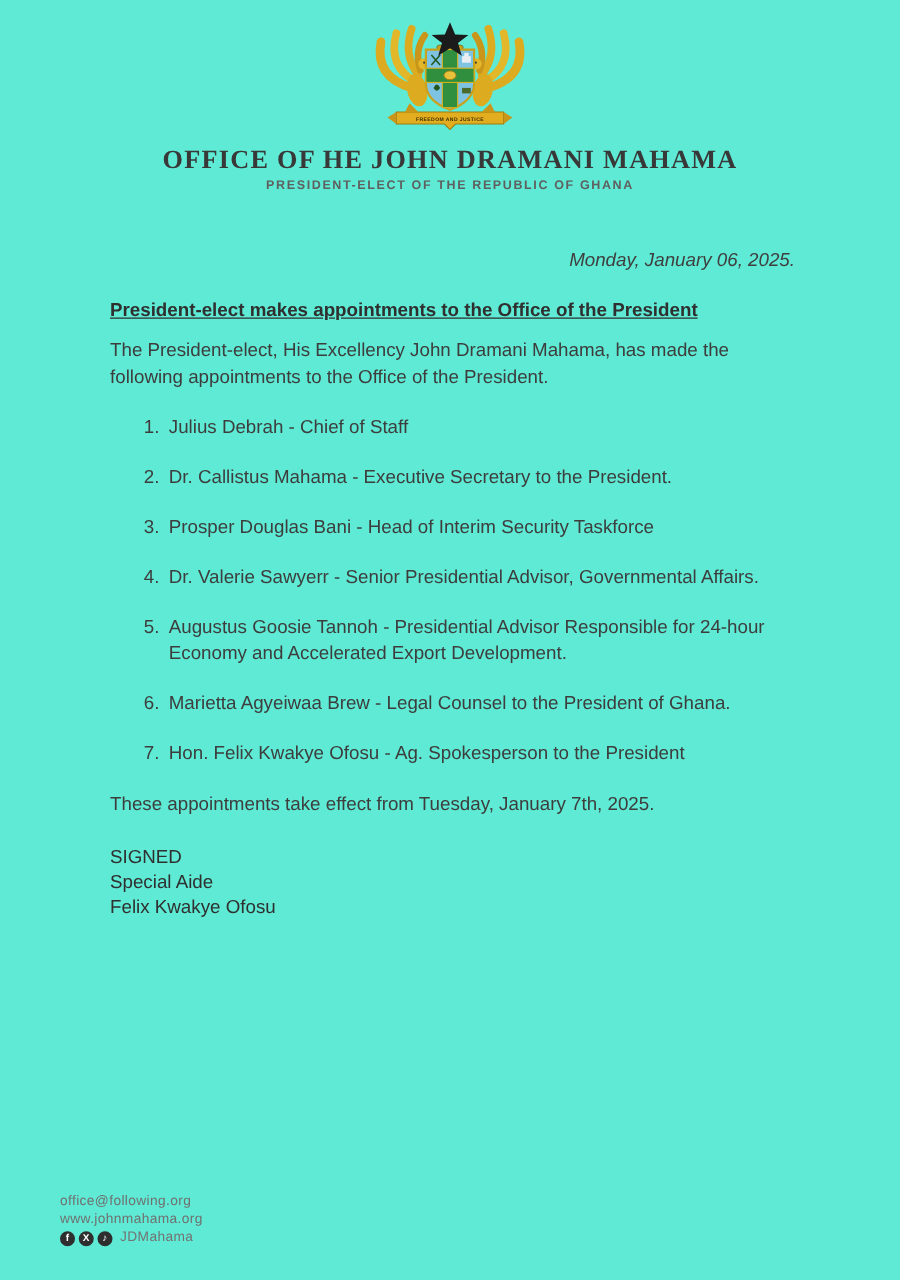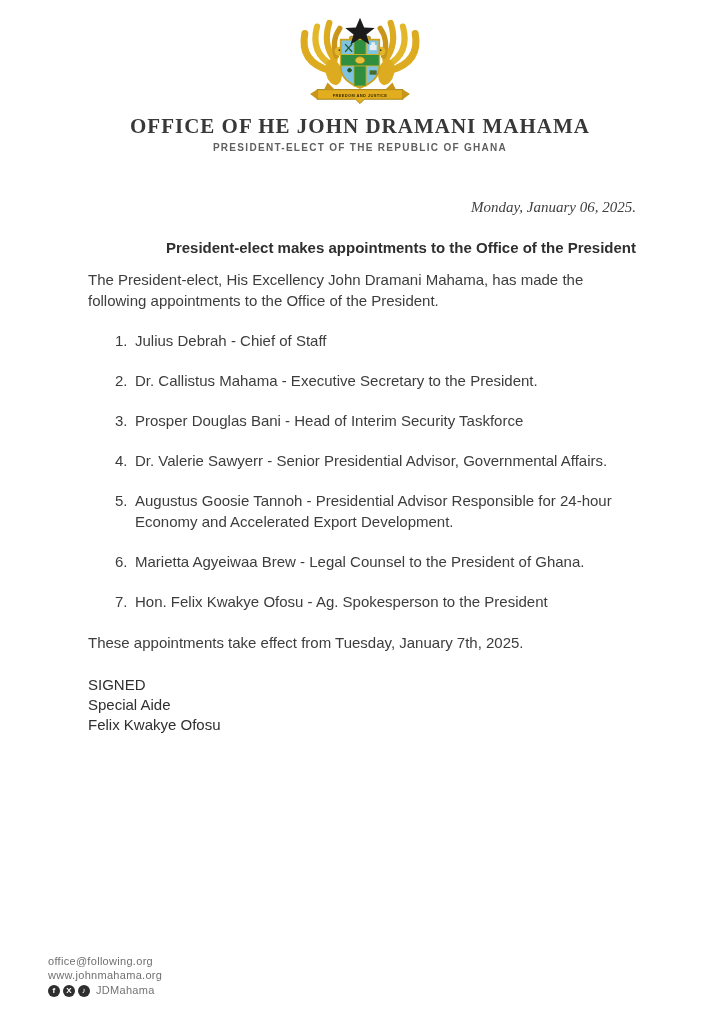--- a/index.html
+++ b/index.html
@@ -1,21 +1,21 @@
 <!DOCTYPE html>
 <html><head>
 <meta charset="utf-8">
 <style>
   * { margin:0; padding:0; box-sizing:border-box; }
   html,body { background:#e9e9e9; }
   .page {
     position:relative;
     width:720px; height:1024px;
     margin:0 auto;
-    background:#ffffff;
+    background:#5eead4;
     font-family:"Liberation Sans", sans-serif;
     color:#3d3d3d;
     overflow:hidden;
   }
   
   .header { padding-top:16px; text-align:center; }
   .emblem { display:inline-block; }
   .doc-title {
     margin-top:2px;
     font-family:"Liberation Serif", serif;
@@ -26,33 +26,33 @@
     margin-top:3px;
     font-size:10px; font-weight:bold;
     letter-spacing:1.3px; color:#5f5f5f;
   }
   
   .date-row {
     margin-top:46px;
     padding-right:84px;
     text-align:right;
     font-style:italic;
-    font-size:15px; color:#3f3f3f;font-family:Liberation Serif, serif;
+    font-size:15px; color:#3f3f3f;
   }
   
   .content { margin:0 84px 0 88px; font-size:15px; }
   .release-label {
     margin-top:69px;
     font-weight:bold; text-decoration:underline;
     font-size:15px; color:#2f2f2f;
   }
   .headline {
     margin-top:23px;
-    text-align:right;
-    font-weight:bold; 
+    text-align:left;
+    font-weight:bold; text-decoration:underline;
     font-size:15px; color:#2f2f2f;
   }
   .intro { margin-top:13px; line-height:1.4; }
   .appointments { margin-top:19px; }
   .appt {
     display:flex;
     margin:0 0 19px 27px;
     line-height:1.4;
   }
   .appt-num { flex:0 0 20px; }

